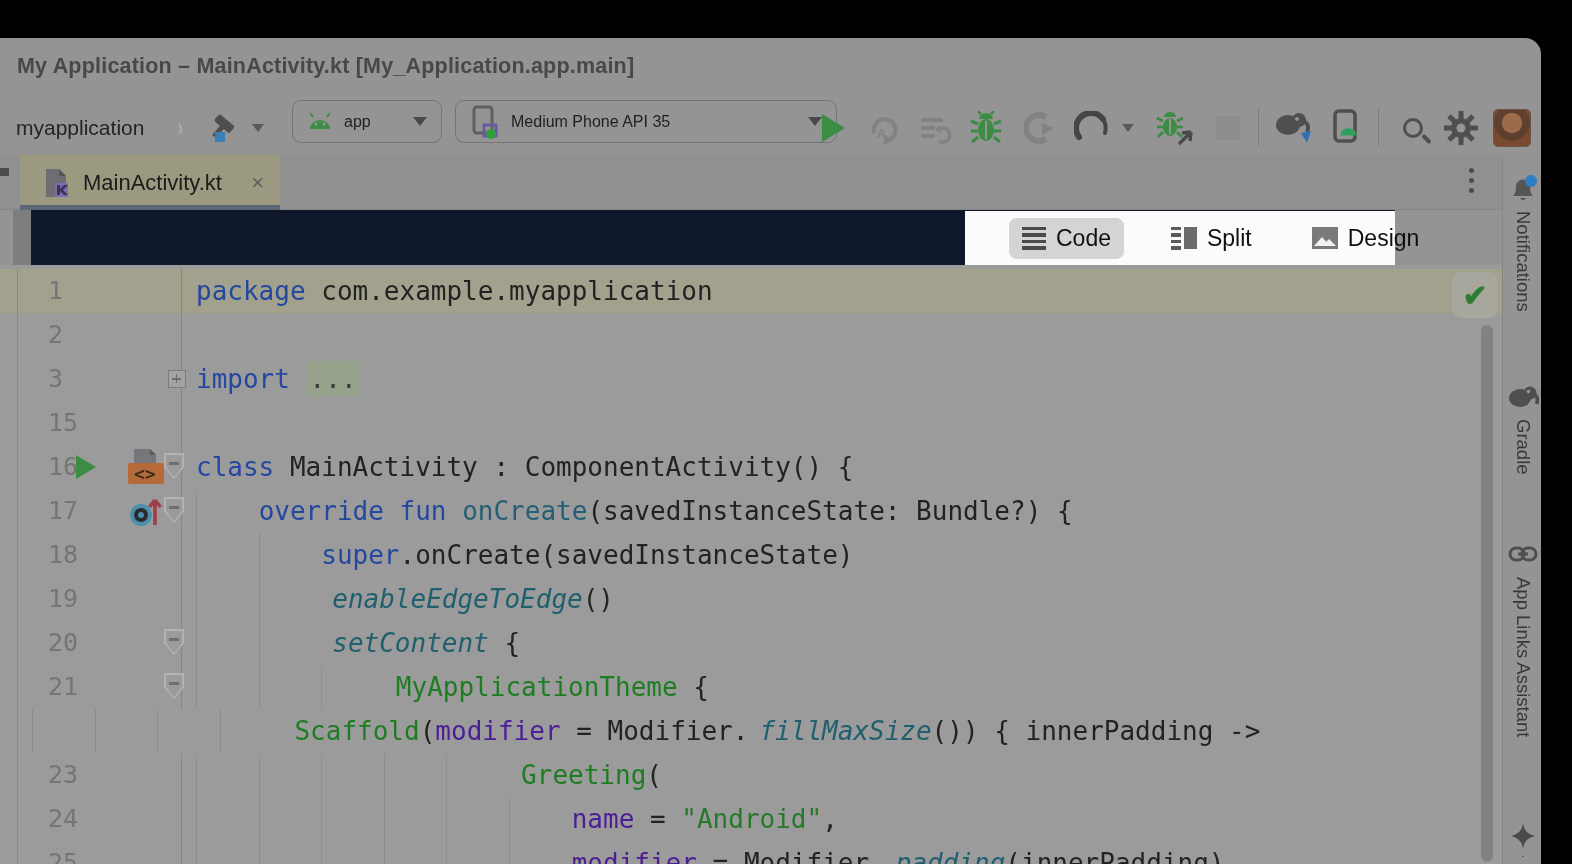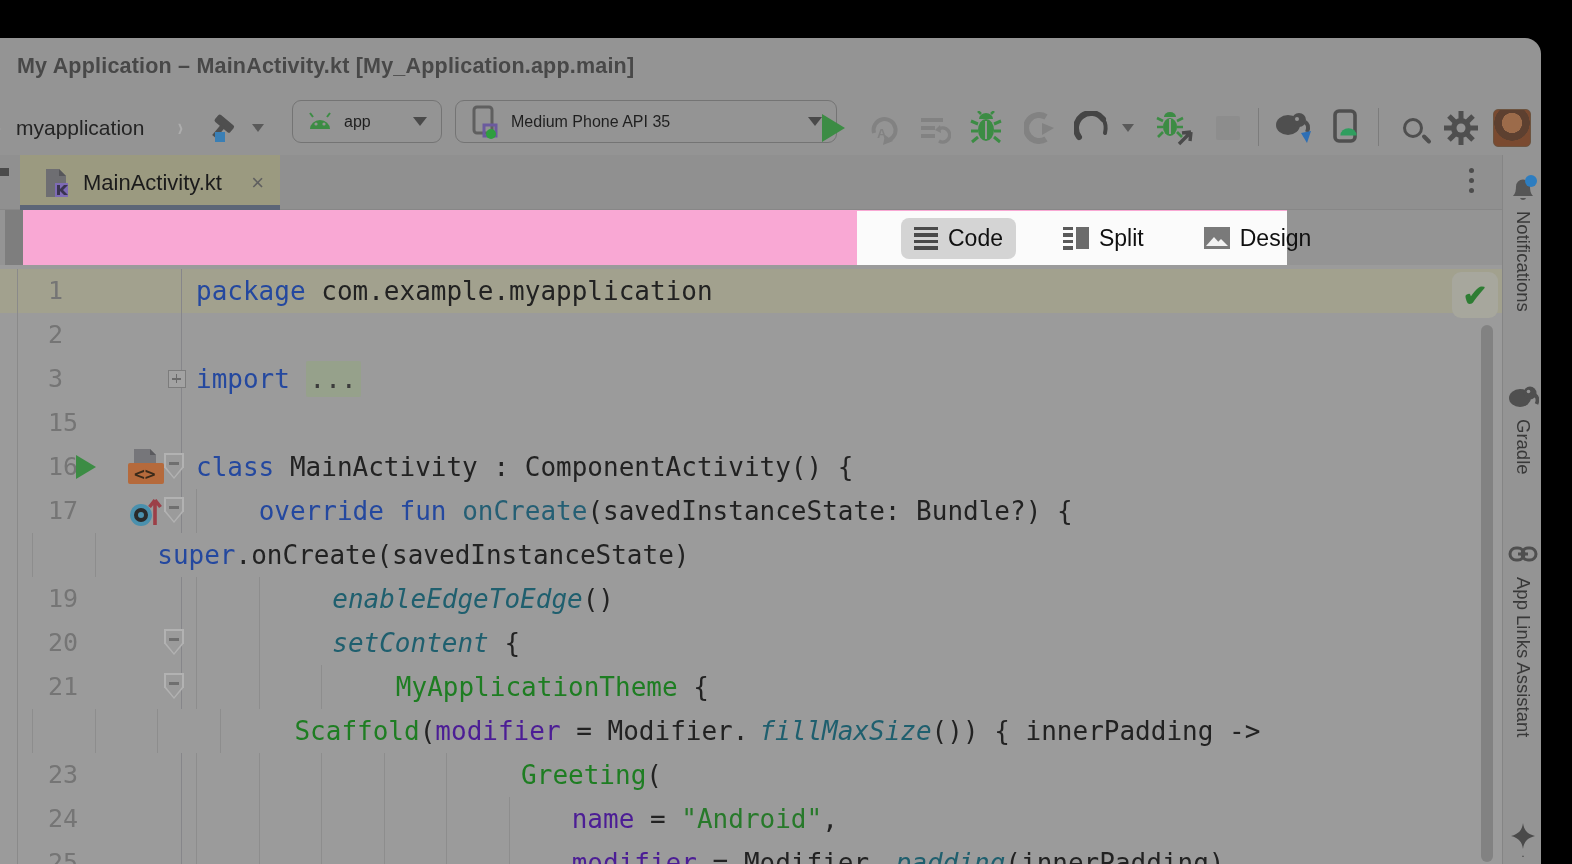--- a/index.html
+++ b/index.html
@@ -32,21 +32,21 @@
   
   .tabrow { position:absolute; left:0; top:117px; width:1502px; height:55px; background:#909090; border-bottom:1px solid #878787; }
   .tab { position:absolute; left:20px; top:0; width:260px; height:55px; background:#9b9a80; display:flex; align-items:center; padding:0 16px 0 22px; gap:13px; }
   .tab-underline { position:absolute; left:0; bottom:0; width:100%; height:5px; background:#5c6677; }
   .tab-label { font-size:22px; color:#1b1b1b; }
   .tab-close { margin-left:auto; color:#5f5f5f; font-size:22px; line-height:1; }
   .more-dots { position:absolute; right:28px; top:13px; display:flex; flex-direction:column; gap:5px; }
   .more-dots i { width:5px; height:5px; border-radius:50%; background:#4c4c4c; }
 
   
-  .edtoolbar { position:absolute; left:5px; top:172px; width:1282px; height:55px; background:#f9a8d4; }
+  .edtoolbar { position:absolute; left:13px; top:172px; width:1382px; height:55px; background:#0f172a; }
   .left-dark-block { position:absolute; left:0; top:0; width:18px; height:55px; background:#7e7e7e; }
   .viewmode-panel { position:absolute; right:0; top:1px; width:430px; height:54px; background:#fbfbfb;
                     display:flex; align-items:center; padding-left:44px; gap:34px; }
   .vm-btn { display:flex; align-items:center; gap:10px; padding:7px 13px; border-radius:8px; }
   .vm-btn.selected { background:#d4d4d4; }
   .vm-label { font-size:23px; color:#101010; }
   .ic-code { display:flex; flex-direction:column; gap:3px; }
   .ic-code i { width:24px; height:3.5px; background:#4a4a4a; }
   .ic-split { display:flex; gap:3px; align-items:center; }
   .ic-split .l { display:flex; flex-direction:column; gap:3px; }
@@ -404,20 +404,23 @@
               <span class="d"></span>
             </div>
           </div>
           <div class="codecell">
             <div class="guide" style="left: 14px;"></div>
             <pre><span class="tk-pl">    </span><span class="tk-kw">override</span><span class="tk-pl"> </span><span class="tk-kw">fun</span><span class="tk-pl"> </span><span class="tk-fndecl">onCreate</span><span class="tk-pl">(savedInstanceState: Bundle?) {</span></pre>
           </div>
         </div>
         <div class="row">
           <div class="stripe-cell"></div>
+          <div class="gutter">
+            <span class="lnum">18</span>
+          </div>
           <div class="codecell">
             <div class="guide" style="left: 14px;"></div>
             <div class="guide" style="left: 76.608px;"></div>
             <pre><span class="tk-pl">        </span><span class="tk-kw">super</span><span class="tk-pl">.onCreate(savedInstanceState)</span></pre>
           </div>
         </div>
         <div class="row">
           <div class="stripe-cell"></div>
           <div class="gutter">
             <span class="lnum">19</span>

